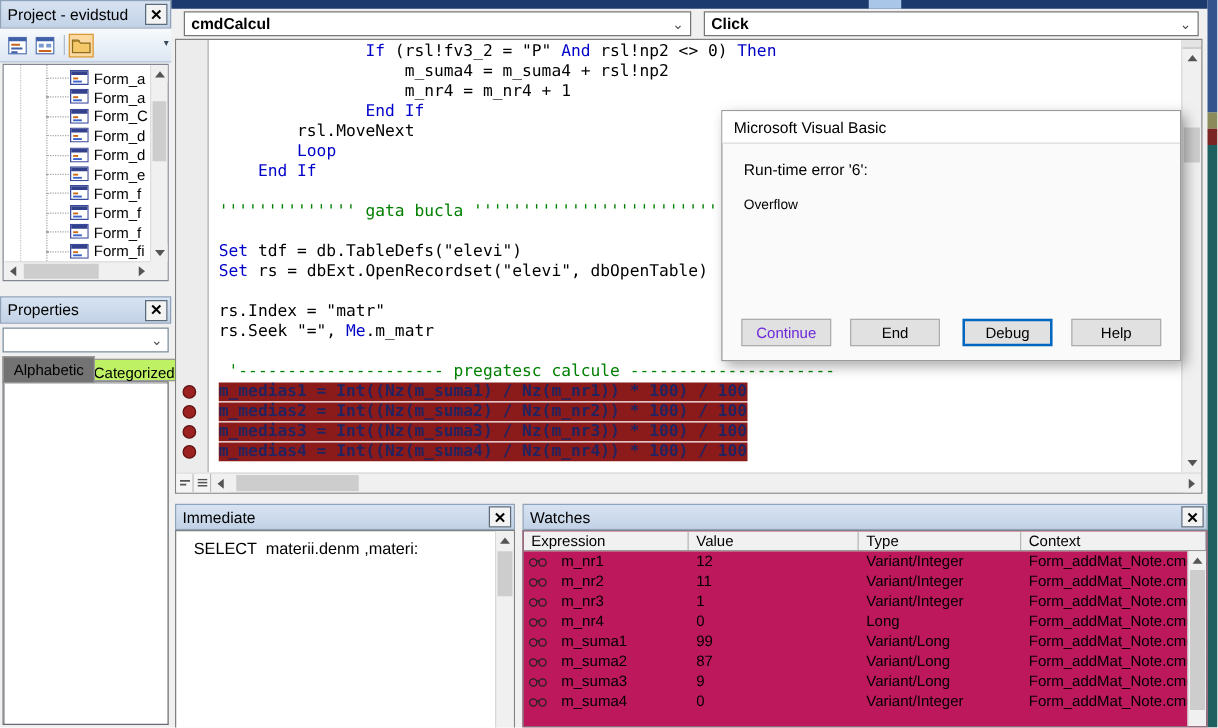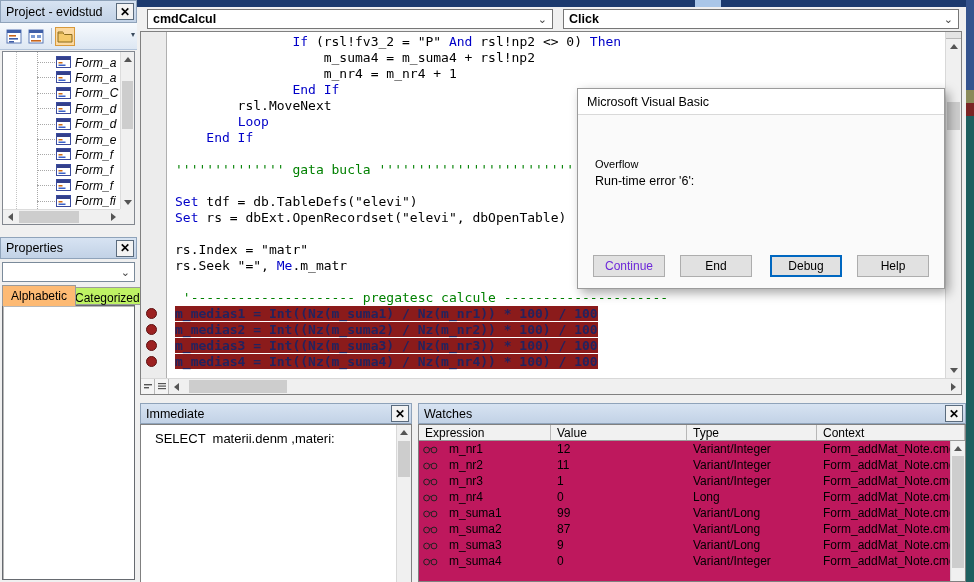--- a/index.html
+++ b/index.html
@@ -27,36 +27,36 @@
   .tb-icon.hilite { background:#fcd9a0; border:1px solid #d89a3c; }
   #toolbar-overflow { position:absolute; right:2px; top:8px; font-size:8px; color:#3a4a5c; line-height:1; }
 
   #project-tree-box { position:absolute; left:2px; top:51px; width:133px; height:174px; background:#fff; border:1px solid #82878f; overflow:hidden; }
   #project-tree-items { position:absolute; left:0; top:3px; right:15px; }
   #project-tree-items::before { content:""; position:absolute; left:34px; top:-3px; bottom:-6px; border-left:1px dotted #a8a8a8; }
   #project-tree-items::after  { content:""; position:absolute; left:13px; top:-3px; bottom:-6px; border-left:1px dotted #c4c4c4; }
   .tree-row { position:relative; height:15.4px; display:flex; align-items:center; padding-left:54px; white-space:nowrap; font-size:12px; }
   .tree-row::before { content:""; position:absolute; left:34px; top:7px; width:18px; border-top:1px dotted #a8a8a8; }
   .tree-row svg { position:absolute; left:53px; top:1px; }
-  .tree-row .tr-label { padding-left:18px;font-style:italic; }
+  .tree-row .tr-label { padding-left:18px; }
   #tree-vscroll { position:absolute; right:0; top:0; width:14px; bottom:15px; background:#f0f0f0; border-left:1px solid #dcdcdc; }
   #tree-vscroll .sb-btn { width:14px; height:14px; }
   #tree-vscroll .sb-btn.bottom { position:absolute; bottom:0; }
   #tree-vscroll .thumb { left:1px; right:1px; top:29px; height:48px; }
   #tree-hscroll { position:absolute; left:0; bottom:0; right:14px; height:15px; background:#f0f0f0; border-top:1px solid #dcdcdc; }
   #tree-hscroll .sb-btn { width:14px; height:14px; position:absolute; top:0; }
   #tree-hscroll .sb-btn.right { right:0; }
   #tree-hscroll .thumb { top:1px; bottom:1px; left:16px; width:60px; }
   #tree-corner { position:absolute; right:0; bottom:0; width:14px; height:15px; background:#f0f0f0; }
 
   #properties-titlebar { left:0; top:237px; width:137px; height:22px; }
   #properties-combo { position:absolute; left:2px; top:262px; width:133px; height:20px; background:#fff; border:1px solid #7a8a9a; display:flex; align-items:center; }
   #properties-combo .combo-arrow { margin-left:auto; padding-right:4px; color:#444; font-size:11px; }
   .prop-tab { position:absolute; top:285px; height:20px; padding:3px 8px 0; font-size:12px; border:1px solid #9a9a9a; }
-  #tab-alphabetic { left:2px; background:#fdba74; border-bottom:none; z-index:2; height:21px; }
+  #tab-alphabetic { left:2px; background:#737373; border-bottom:none; z-index:2; height:21px; }
   #tab-categorized { left:66px; background:#bef264; top:287px; height:18px; }
   #properties-list { position:absolute; left:2px; top:305px; width:133px; height:275px; background:#fff; border:1px solid #666a70; box-shadow:inset 1px 1px 0 #b8b8b8; }
 
   
   #top-strip { position:absolute; left:137px; top:0; width:829px; height:7px; background:#1c3a6e; }
   #top-strip-tab { position:absolute; left:558px; top:0; width:26px; height:7px; background:#a9c6e8; }
   .combo { position:absolute; top:9px; height:20px; background:#fff; border:1px solid #767676; display:flex; align-items:center; padding-left:5px; font-size:12.5px; font-weight:600; }
   #object-combo { left:147px; width:406px; }
   #procedure-combo { left:563px; width:396px; }
   .combo .combo-arrow { margin-left:auto; padding-right:5px; color:#444; font-weight:400; font-size:11px; }
@@ -81,21 +81,21 @@
   #code-bottombar { position:absolute; left:0; right:0; bottom:0; height:16px; background:#f0f0f0; border-top:1px solid #d8d8d8; display:flex; }
   .view-btn { width:14px; height:15px; border-right:1px solid #b8b8b8; background:#f4f4f4; display:flex; align-items:center; justify-content:center; }
   #code-hscroll { position:relative; flex:1; }
   #code-hscroll .sb-btn { position:absolute; top:0; width:15px; height:15px; }
   #code-hscroll .sb-btn.right { right:0; }
   #code-hscroll .thumb { top:1px; bottom:1px; left:20px; width:98px; }
 
   
   #error-dialog { position:absolute; left:577px; top:88px; width:368px; height:201px; background:#fafafa; border:1px solid #9b9b9b; box-shadow:4px 4px 10px rgba(0,0,0,0.35); z-index:10; }
   #error-dialog .dlg-title { height:26px; padding:6px 0 0 9px; font-size:12.5px; background:#fff; border-bottom:1px solid #d9d9d9; }
-  #error-dialog .dlg-msg1 { position:absolute; left:17px; top:40px; font-size:12.5px;margin-top:45px; }
+  #error-dialog .dlg-msg1 { position:absolute; left:17px; top:40px; font-size:12.5px; }
   #error-dialog .dlg-msg2 { position:absolute; left:17px; top:69px; font-size:11px;text-align:center; }
   .dlg-btn { position:absolute; top:166px; width:72px; height:22px; background:#e1e1e1; border:1px solid #adadad; font-size:12px; text-align:center; line-height:20px; }
   .dlg-btn.disabled { color:#6d28d9; }
   .dlg-btn.default { border:2px solid #0067c0; line-height:18px; }
 
   
   #immediate-titlebar { left:140px; top:403px; width:272px; height:21px; }
   #immediate-content { position:absolute; left:140px; top:424px; width:272px; height:187px; background:#fff; border:1px solid #808080; overflow:hidden; font-family:Liberation Sans, sans-serif; font-size:13px; }
   #immediate-text { position:absolute; left:14px; top:6px; white-space:pre; }
   #immediate-vscroll { position:absolute; right:0; top:0; width:15px; bottom:0; background:#f0f0f0; border-left:1px solid #d8d8d8; }

